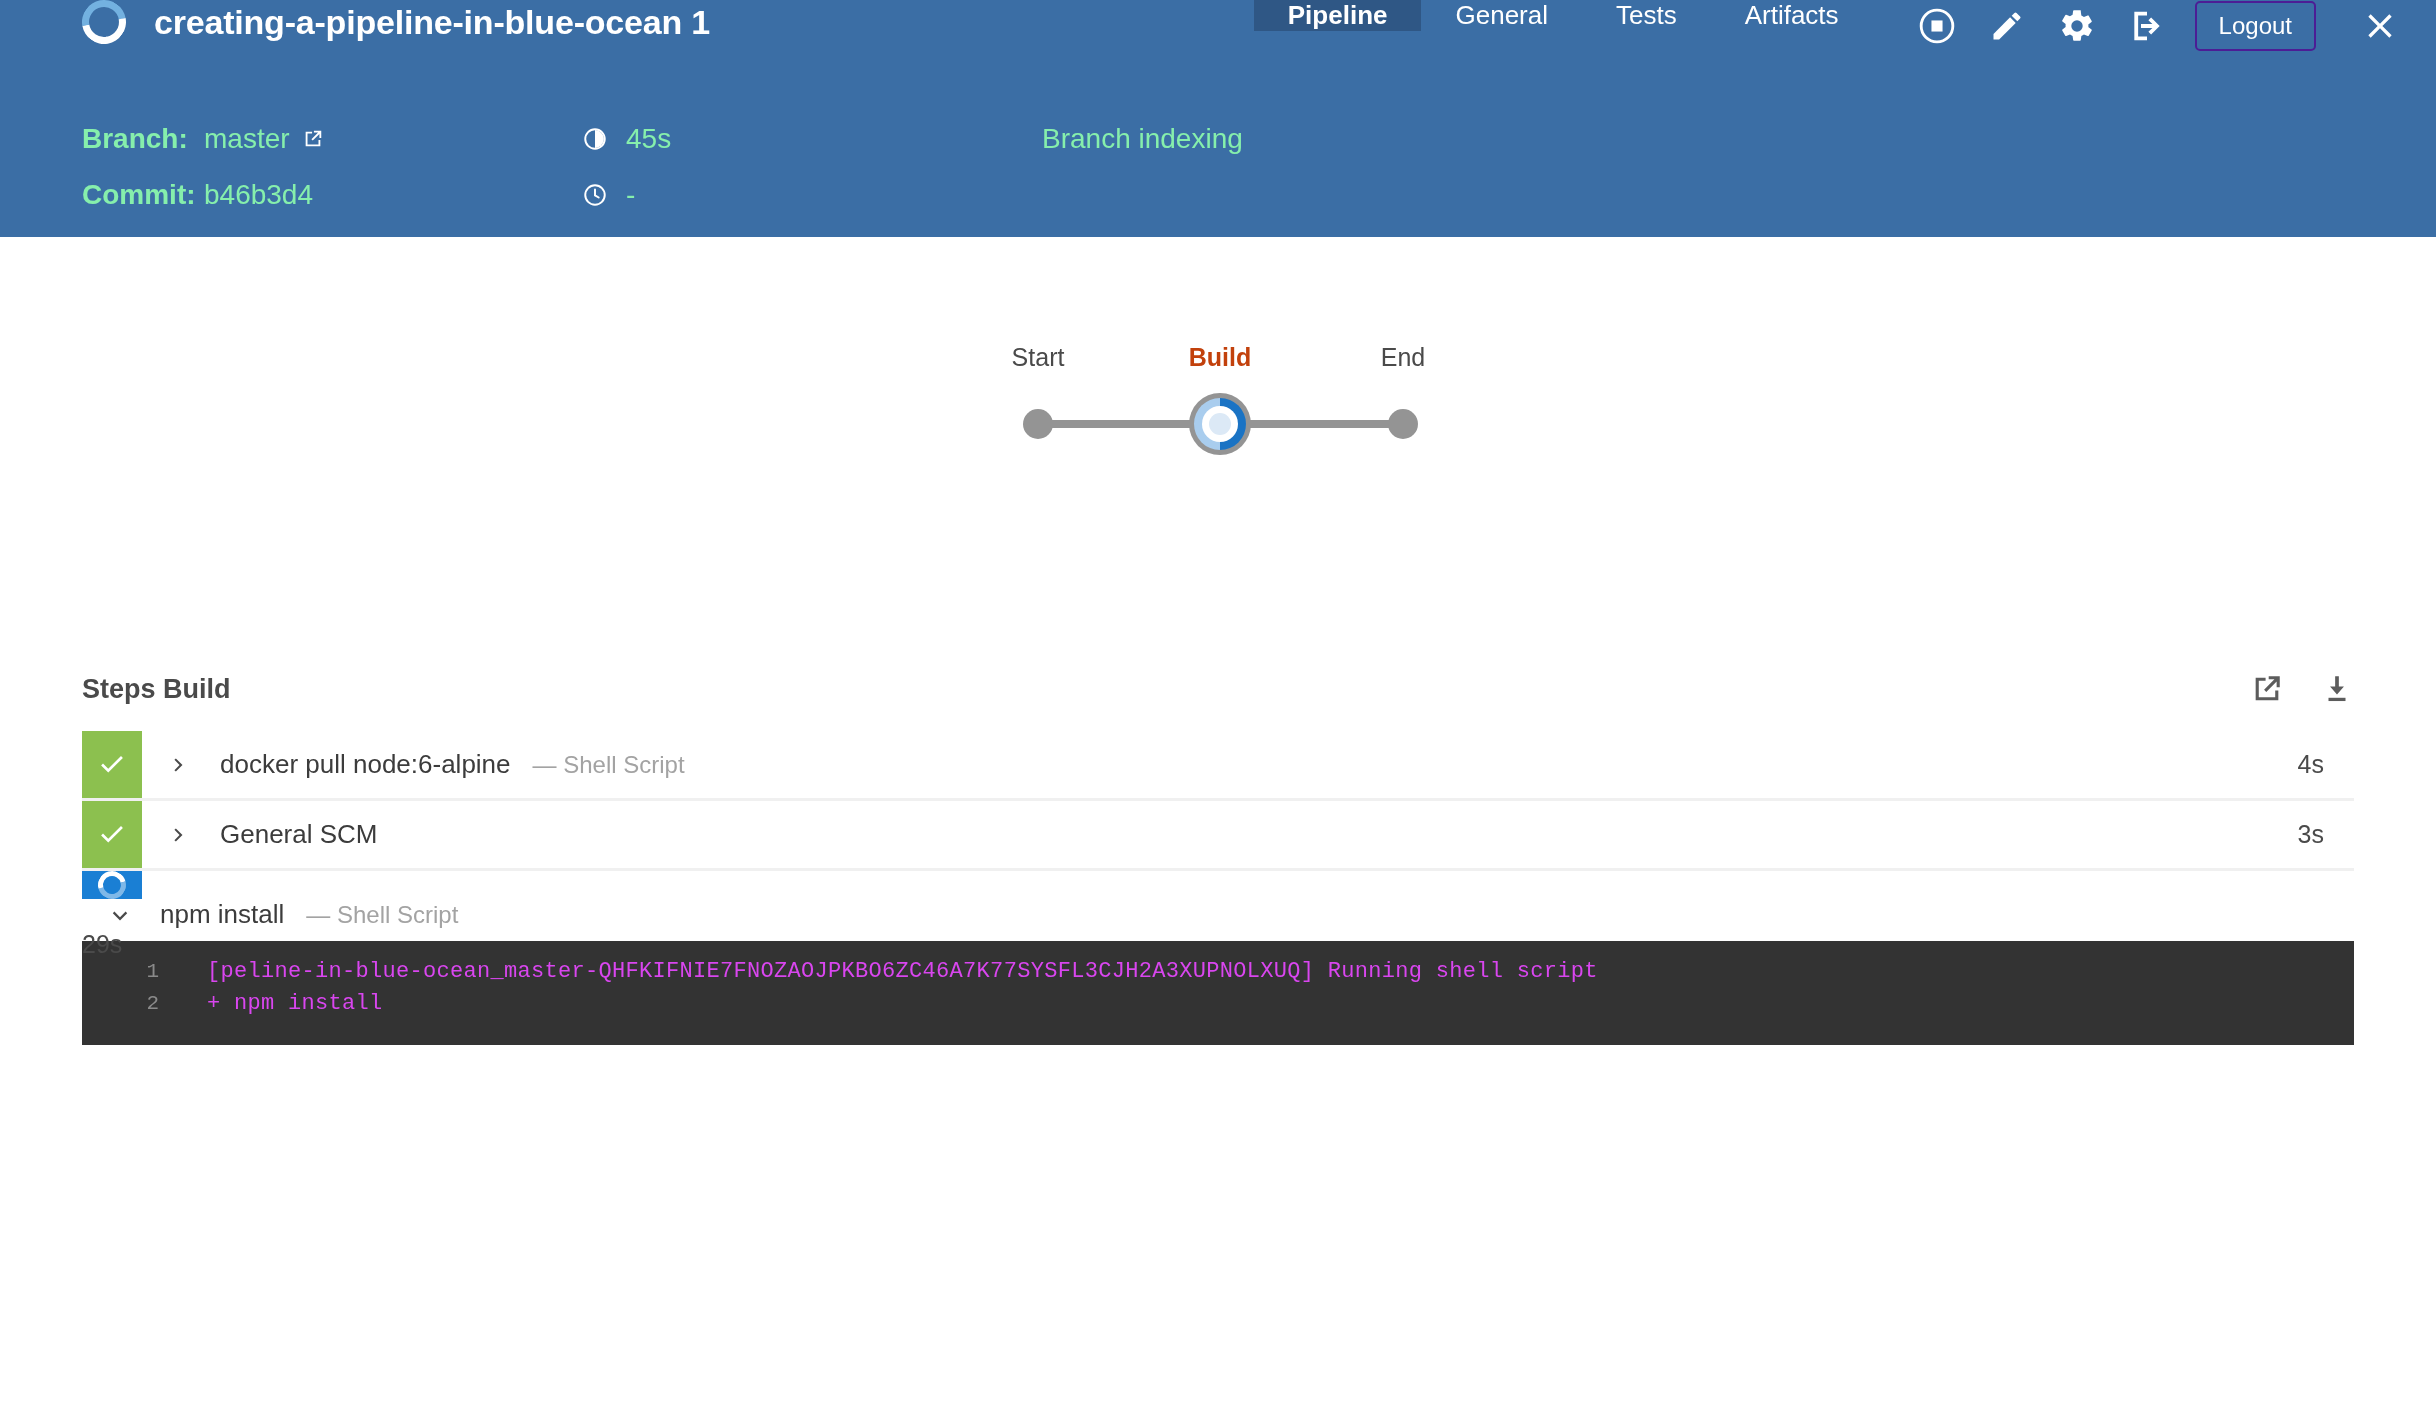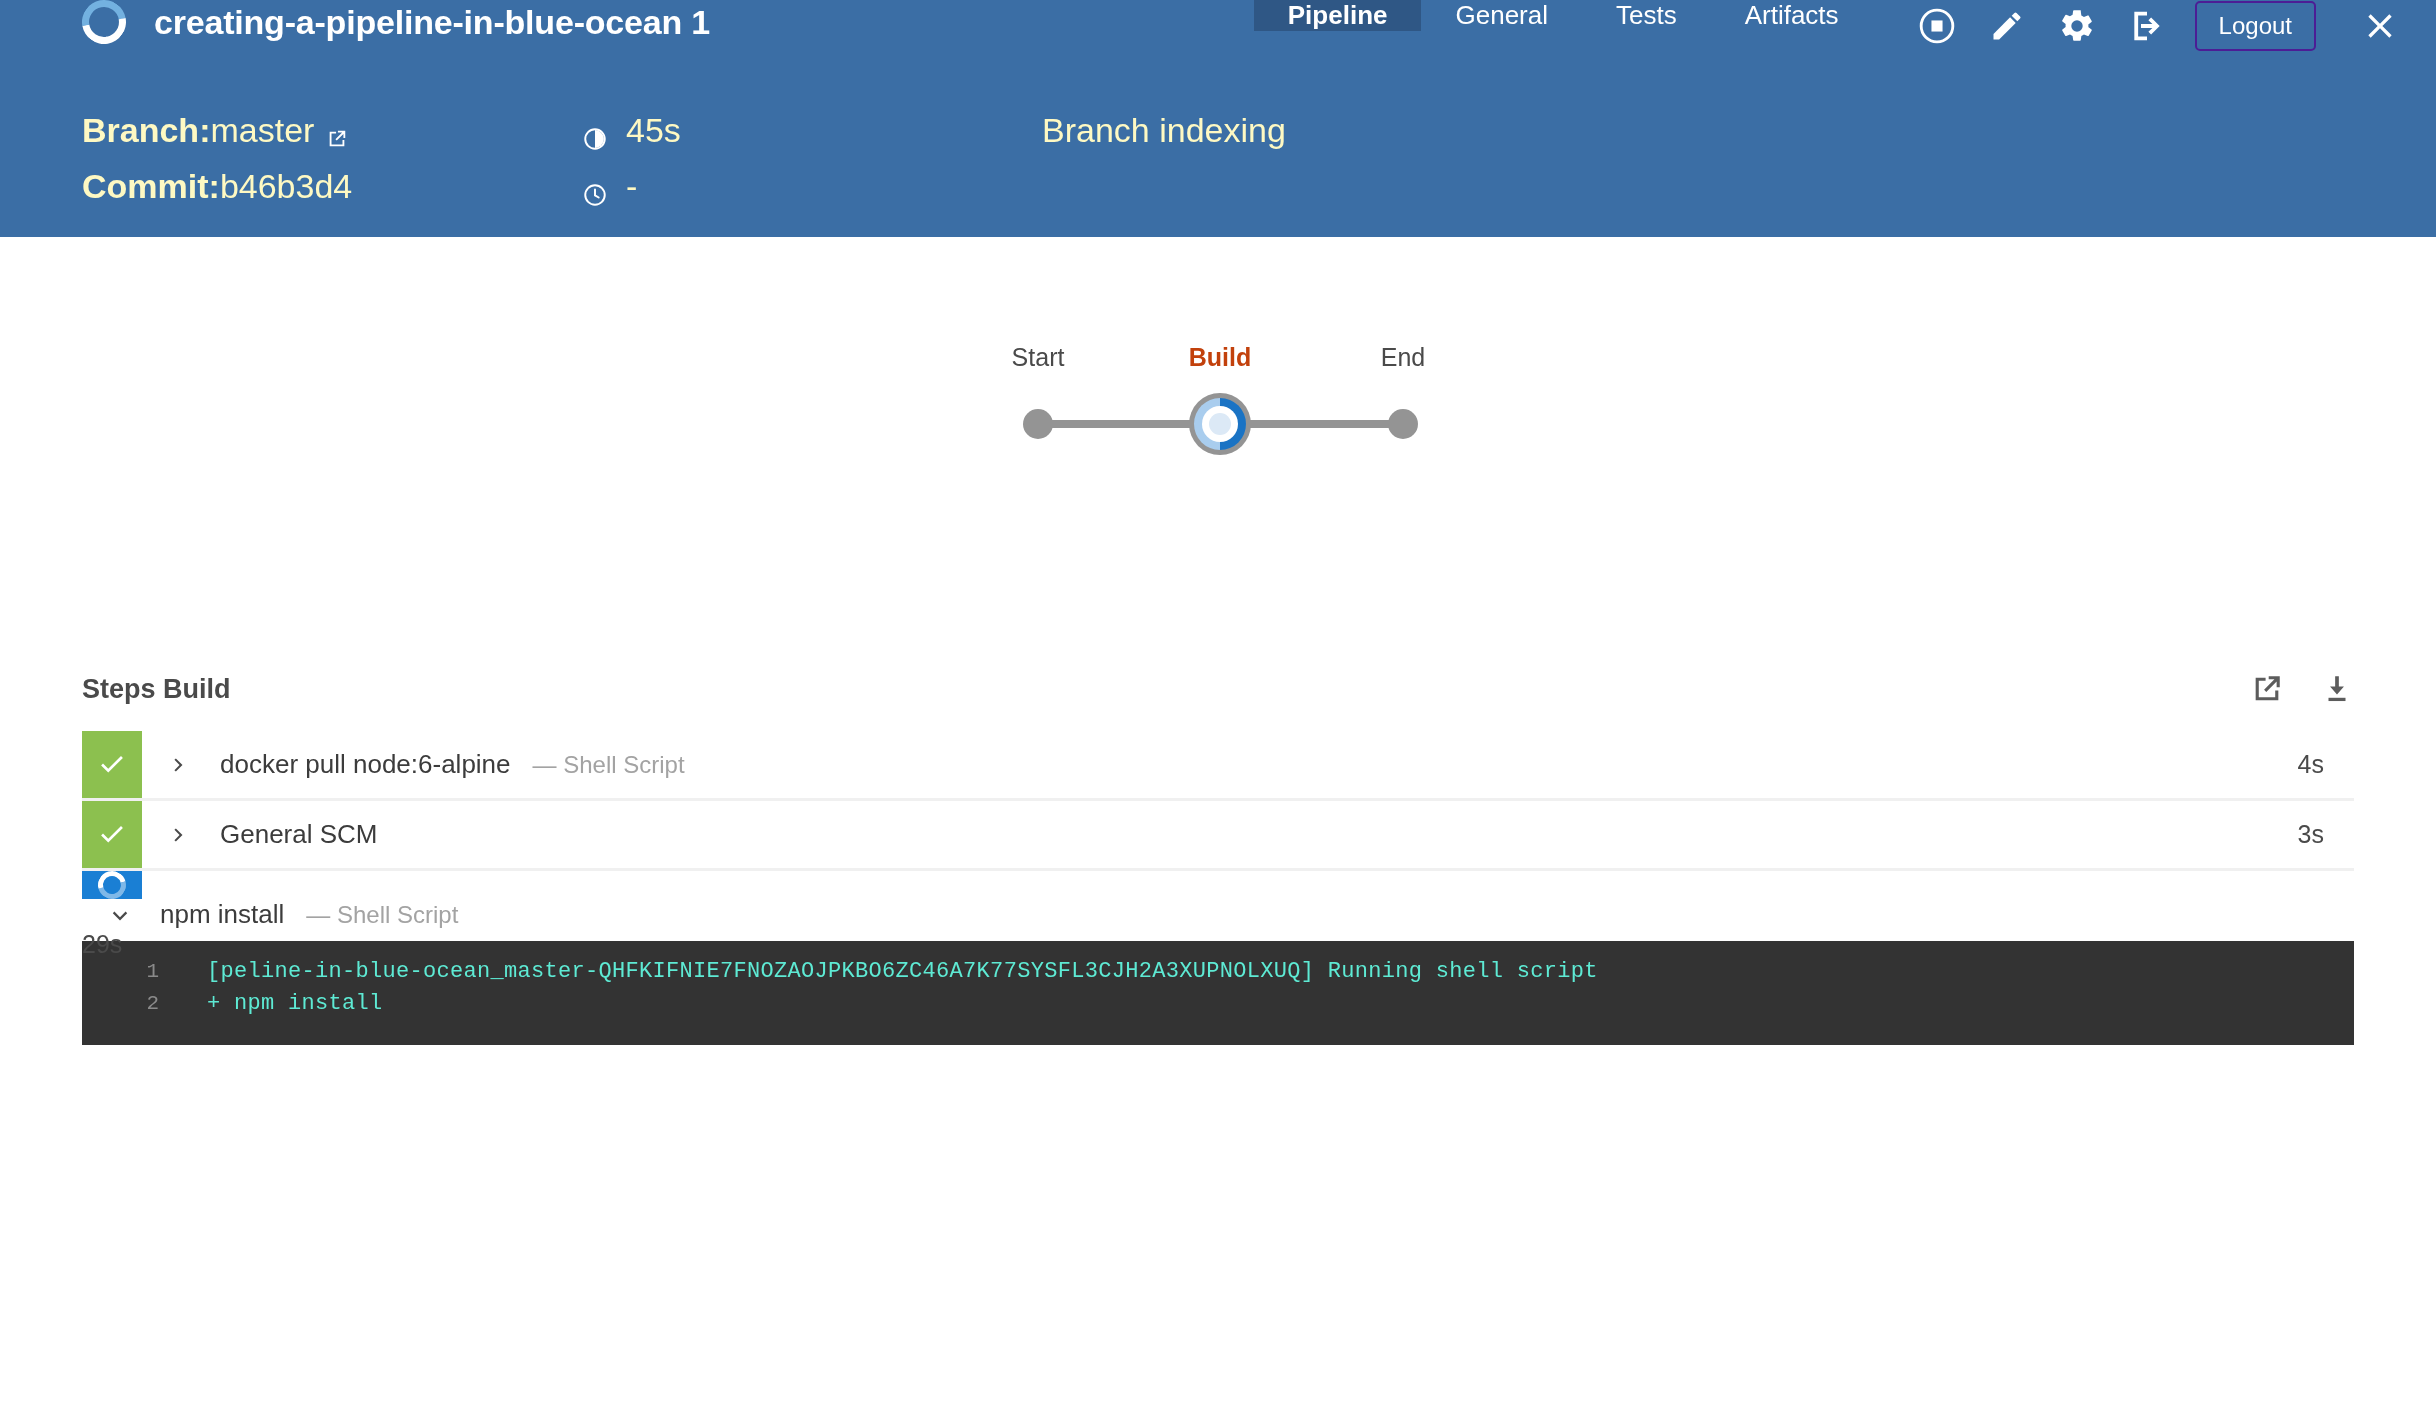--- a/index.html
+++ b/index.html
@@ -103,23 +103,24 @@
     display: flex;
     align-items: flex-start;
     position: relative;
   }
   .meta-col-1 { width: 500px; flex: 0 0 auto; }
   .meta-col-2 { width: 460px; flex: 0 0 auto; }
   .meta-col-3 { flex: 1 1 auto; }
 
   .meta-row {
     display: flex;
+    align-items: center;
     height: 56px;
-    color: #fef9c3;
-    font-size: 34px;
+    color: #86efac;
+    font-size: 28px;
     white-space: nowrap;
   }
   .meta-label {
     font-weight: bold;
     min-width: 122px;
   }
   .meta-value { font-weight: normal; }
   .meta-ext-icon { margin-left: 12px; display: inline-flex; align-items: center; }
   .meta-icon { margin-right: 18px; display: inline-flex; align-items: center; width: 26px;}
 
@@ -290,21 +291,21 @@
   }
   .log-no {
     width: 125px;
     flex: 0 0 auto;
     text-align: right;
     padding-right: 48px;
     color: #8a8a8a;
     font-size: 21px;
   }
   .log-txt {
-    color: #5eead4;
+    color: #d946ef;
     font-size: 22px;
     white-space: pre;
     letter-spacing: 0.3px;
   }
 </style>
 </head>
 <body>
 
 <div class="header">
   <div class="header-left">

